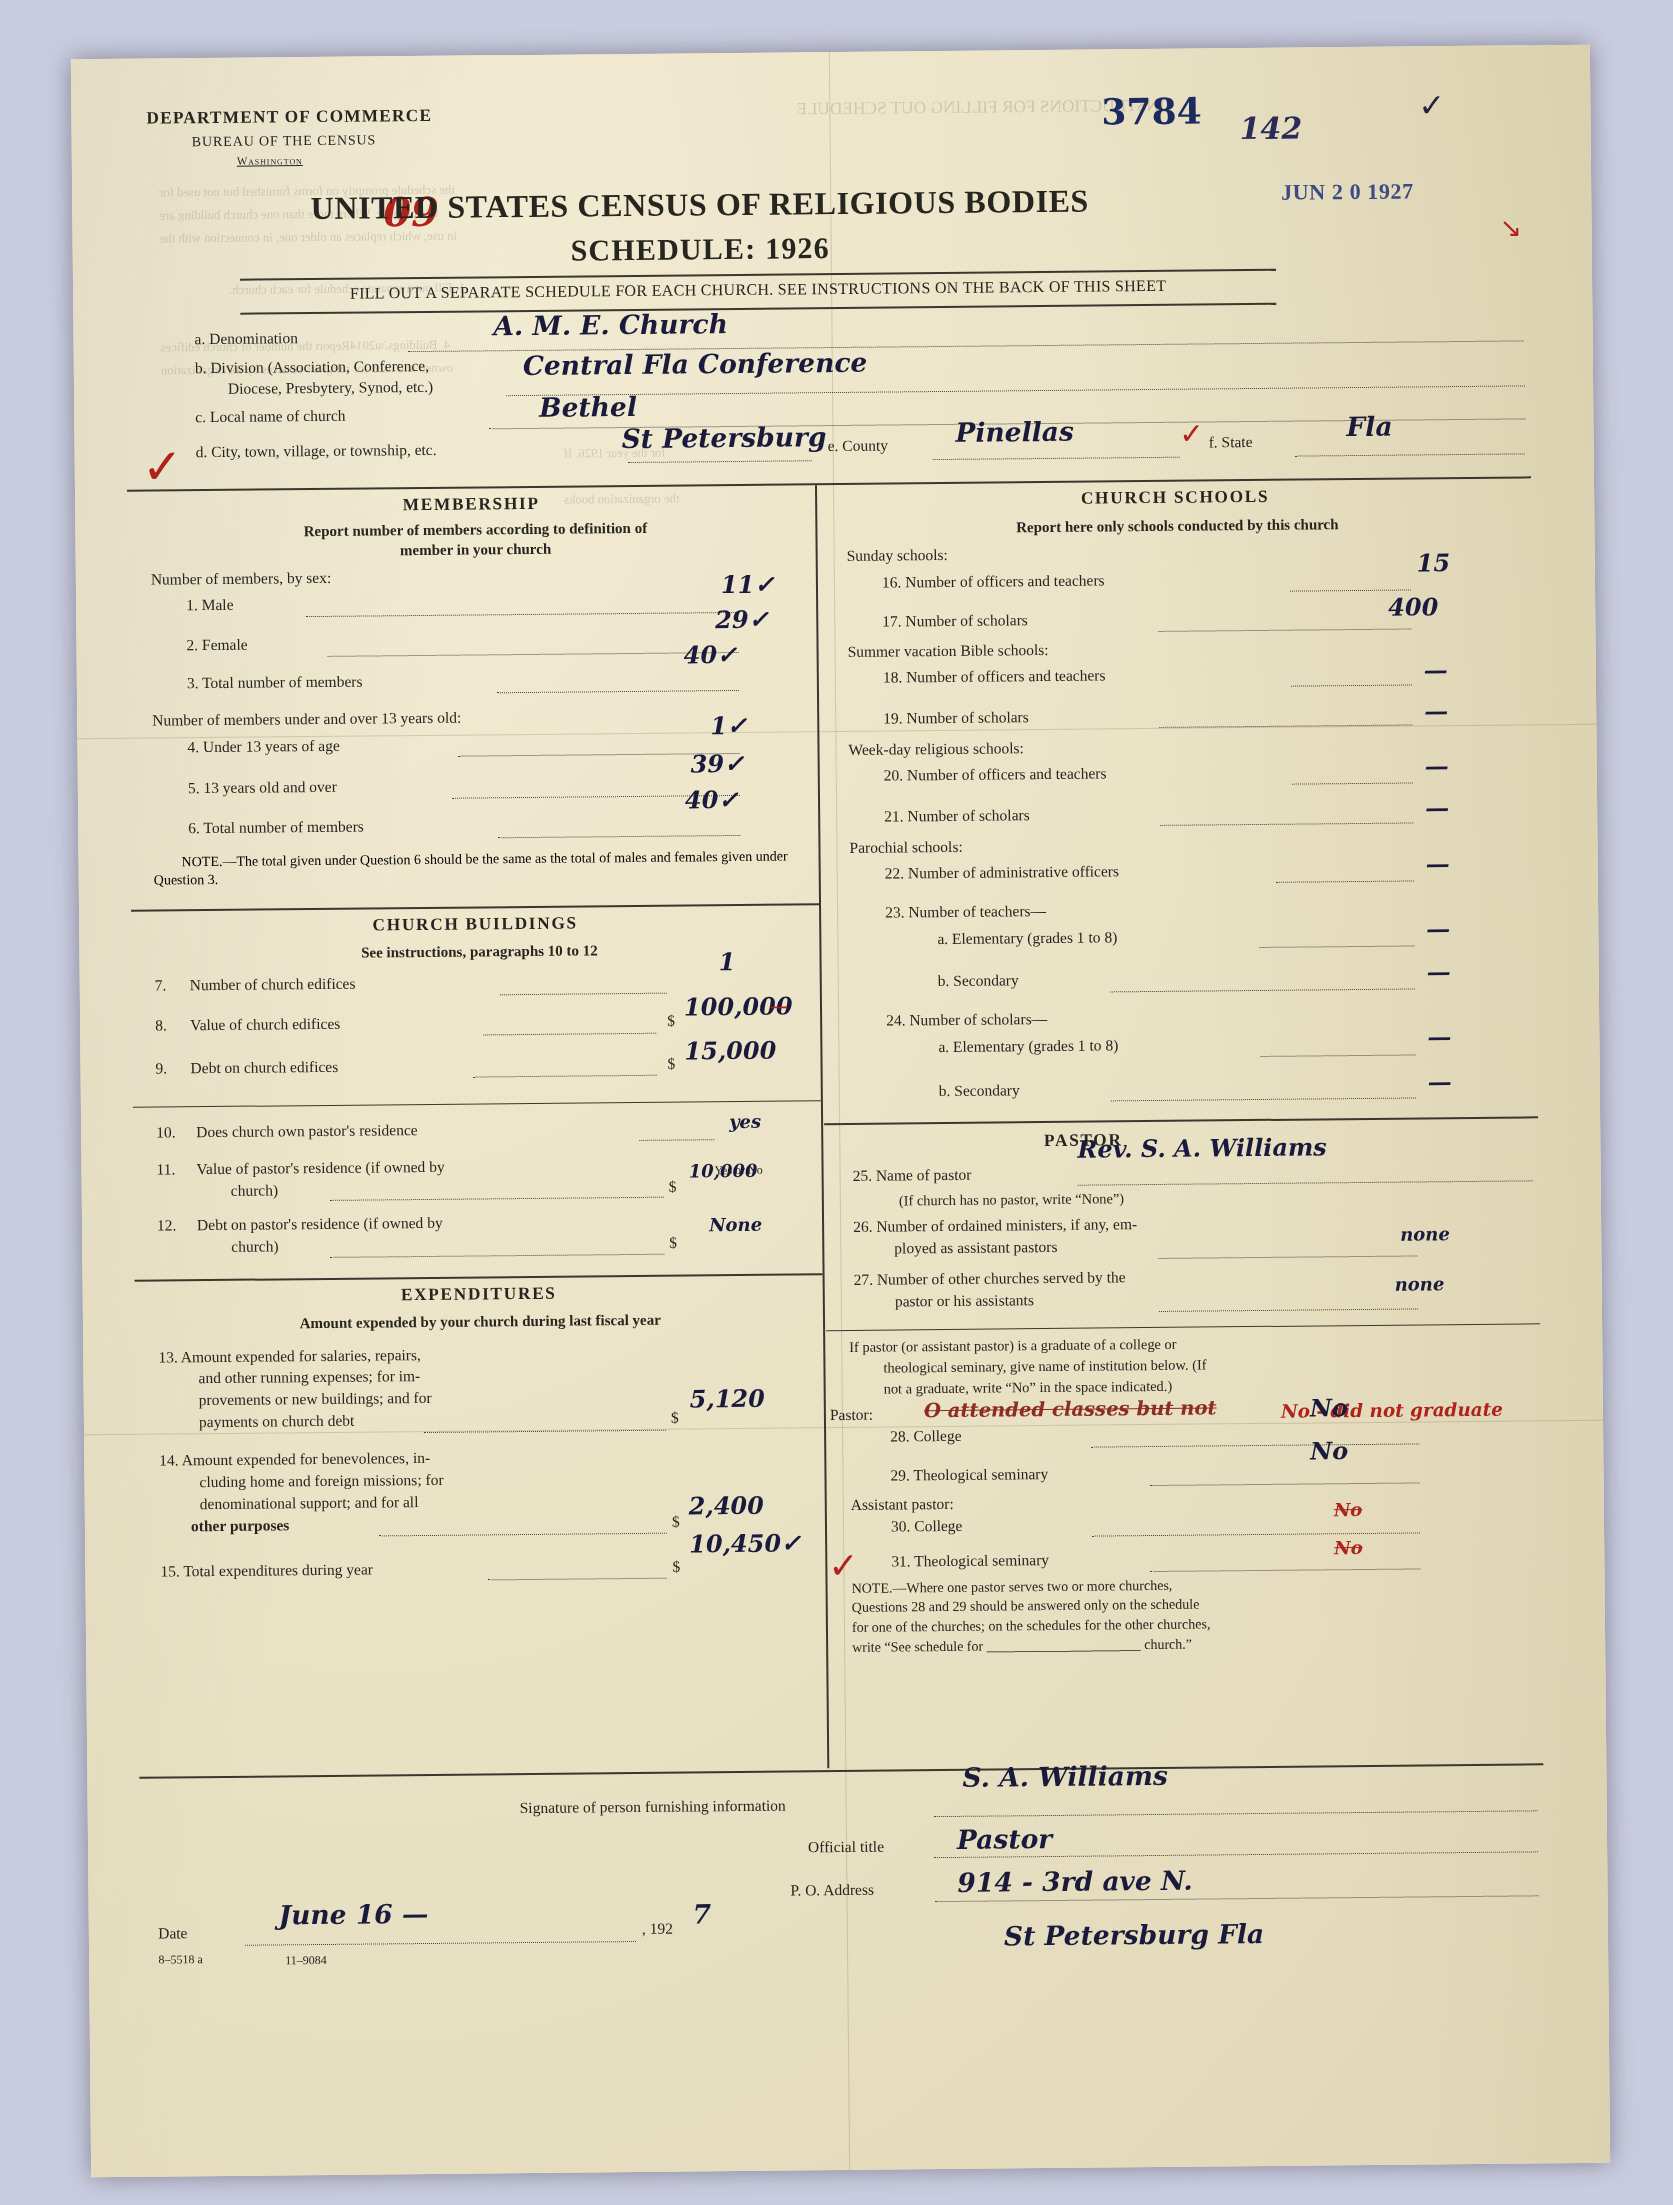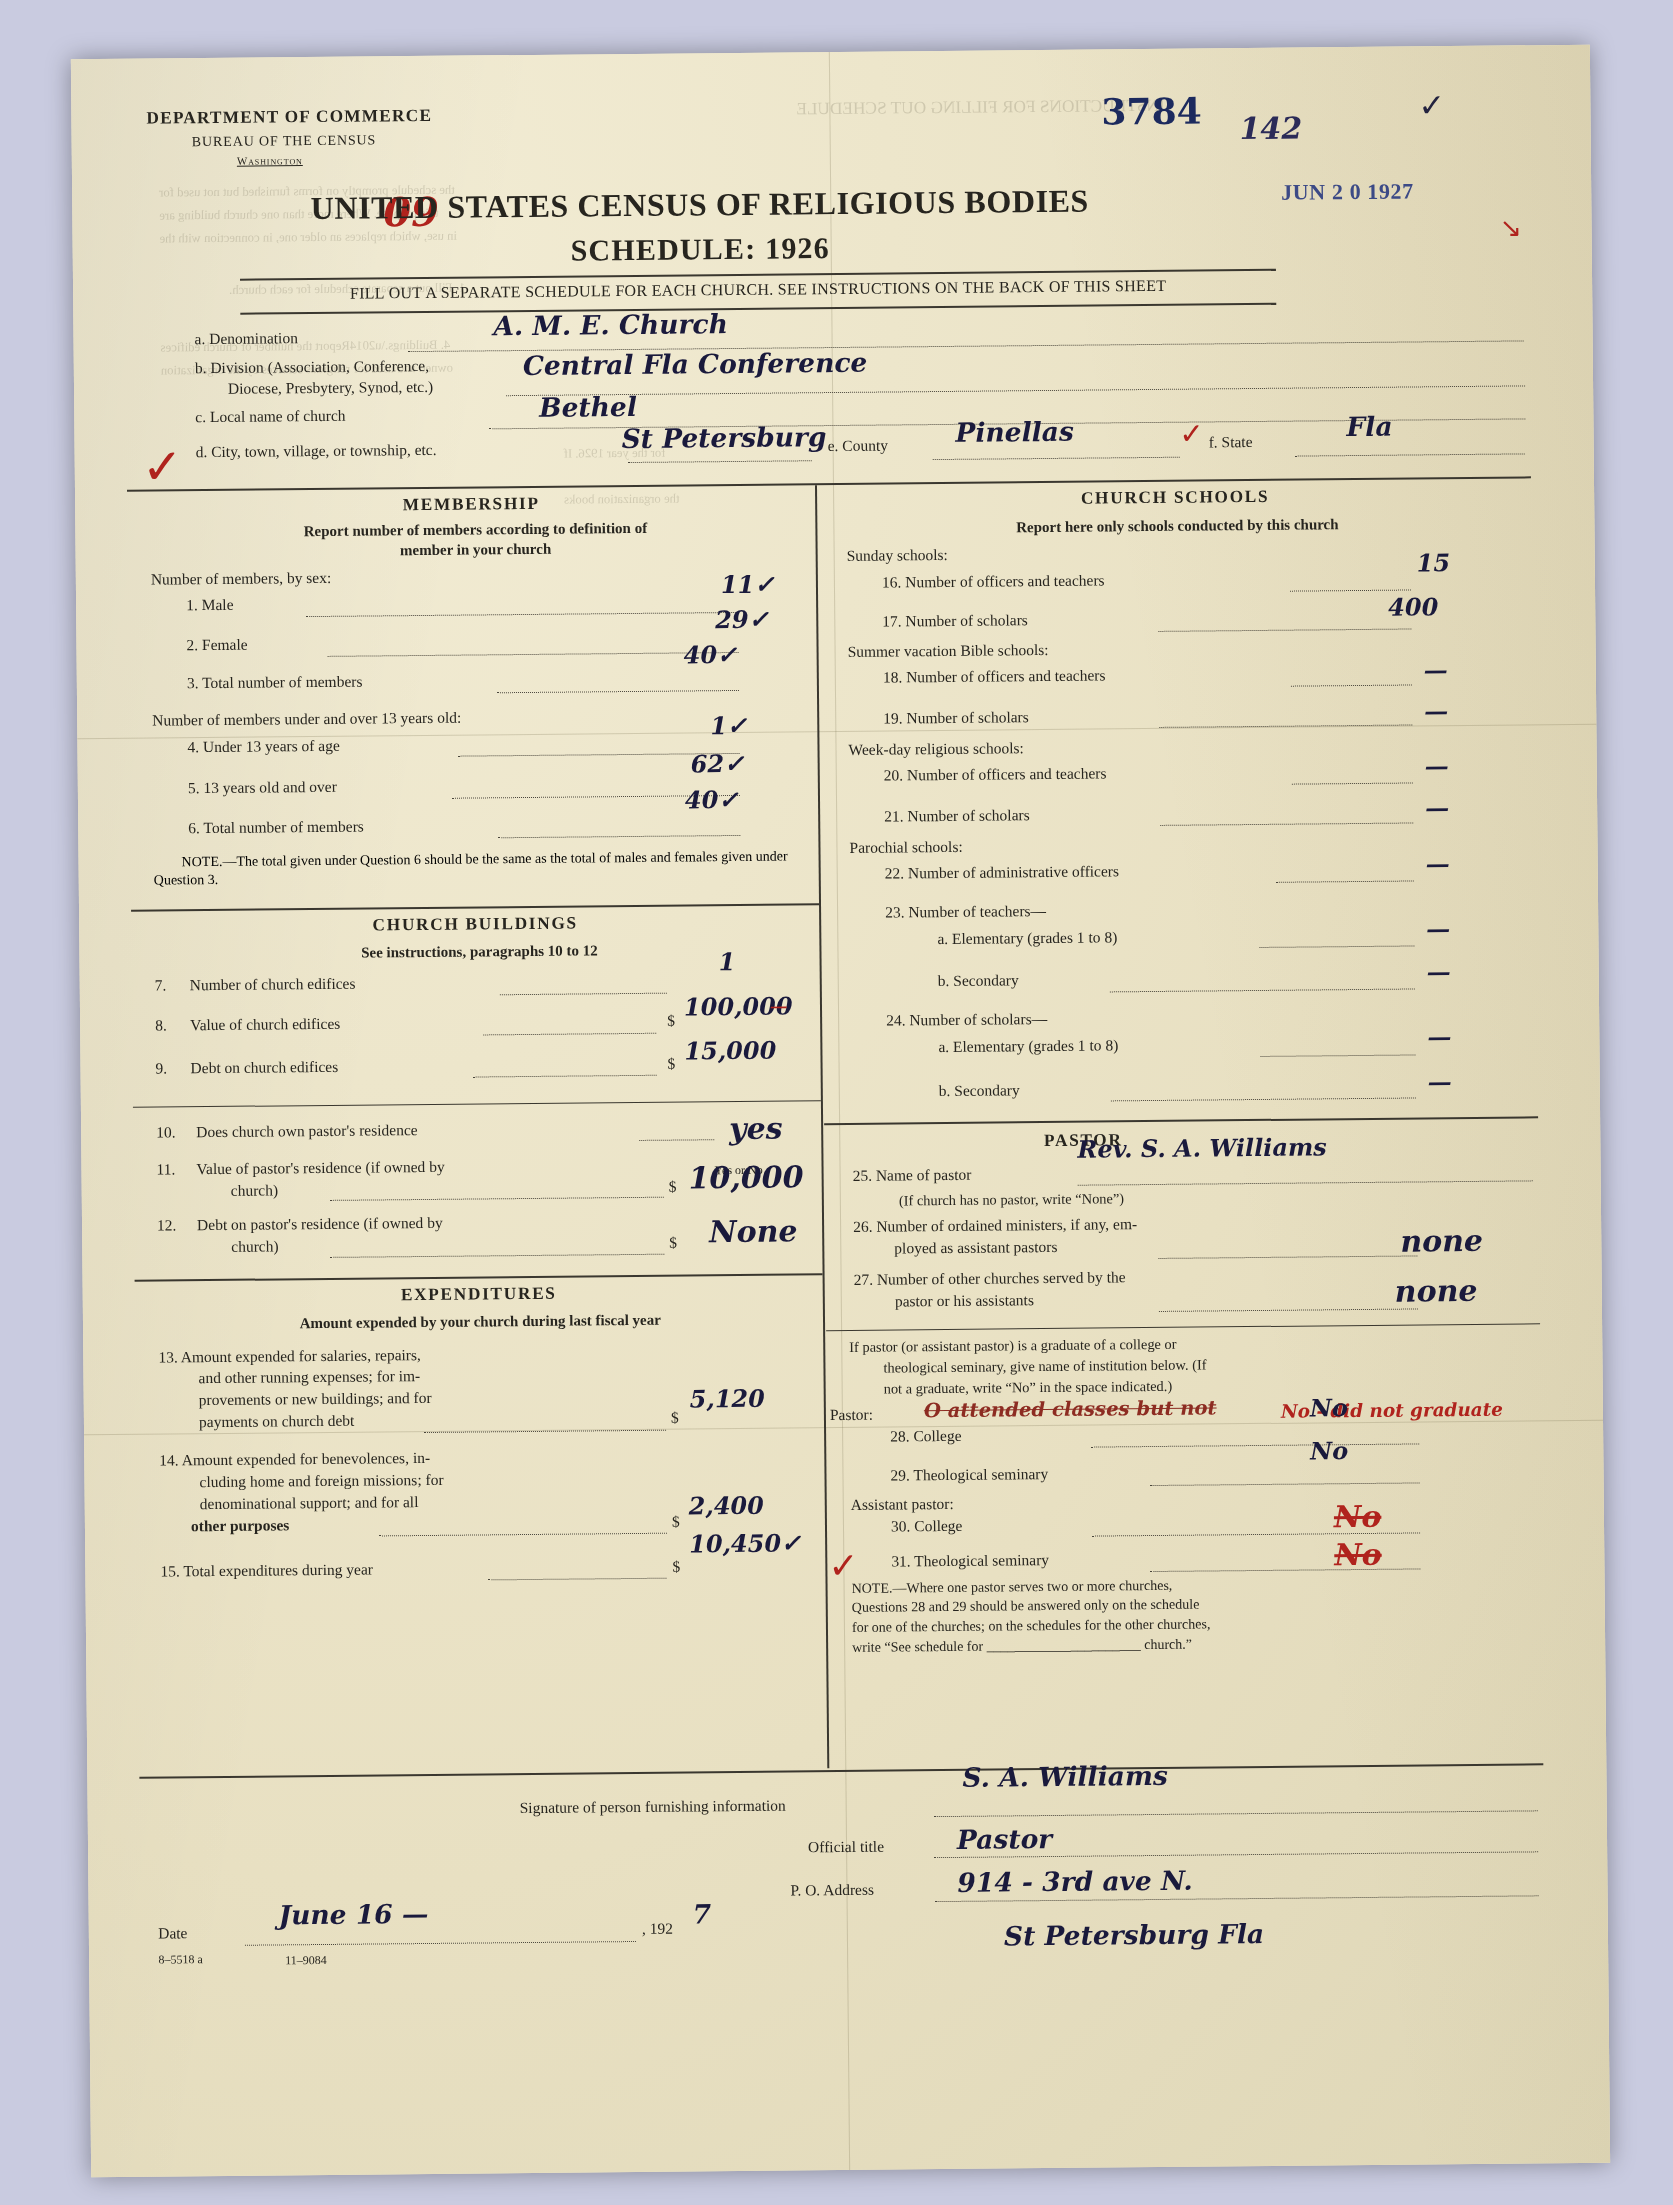--- a/index.html
+++ b/index.html
@@ -62,21 +62,21 @@
   .sect-h{font-size:17.3px;font-weight:bold;letter-spacing:1.7px;text-align:center;}
   .sect-sub{font-size:15px;font-weight:bold;text-align:center;line-height:1.25;}
   .q{font-size:15.5px;}
   .qs{font-size:14.4px;}
   .note{font-size:14px;line-height:1.3;}
   .tiny{font-size:12px;}
 
   
   .h1{font-size:26.5px;}
   .h2{font-size:24px;}
-  .h3{font-size:30px;}
+  .h3{font-size:18px;}
   .h4{font-size:19.6px;}
 
   
   .bleed{
     position:absolute;color:rgba(90,85,65,.20);
     font-size:12.7px;transform:scaleX(-1);white-space:nowrap;
     font-family:"Liberation Serif", serif;
   }
   .foldline{position:absolute;background:rgba(120,110,80,.25);}
 </style>
@@ -168,21 +168,21 @@
     <div class="t hand h2" style="left:555px;top:552px;">40✓</div>
 
     <div class="t q" style="left:23px;top:618px;">Number of members under and over 13 years old:</div>
 
     <div class="t q" style="left:58px;top:645px;">4.  Under 13 years of age</div>
     <div class="dotline" style="left:328px;top:665px;width:282px;"></div>
     <div class="t hand h2" style="left:581px;top:623px;">1✓</div>
 
     <div class="t q" style="left:58px;top:686px;">5.  13 years old and over</div>
     <div class="dotline" style="left:322px;top:707px;width:288px;"></div>
-    <div class="t hand h2" style="left:561px;top:661px;">62✓</div>
+    <div class="t hand h2" style="left:561px;top:661px;">39✓</div>
 
     <div class="t q" style="left:58px;top:726px;">6.  Total number of members</div>
     <div class="dotline" style="left:368px;top:747px;width:242px;"></div>
     <div class="t hand h2" style="left:555px;top:697px;">40✓</div>
 
     <div class="note" style="position:absolute;left:23px;top:760px;width:650px;text-indent:28px;">NOTE.—The total given under Question 6 should be the same as the total of males and females given under Question 3.</div>
 
     <div class="rule" style="left:0;top:816px;width:688px;height:1.7px;"></div>
 
     <div class="t sect-h" style="left:0;top:824px;width:688px;">CHURCH BUILDINGS</div>

